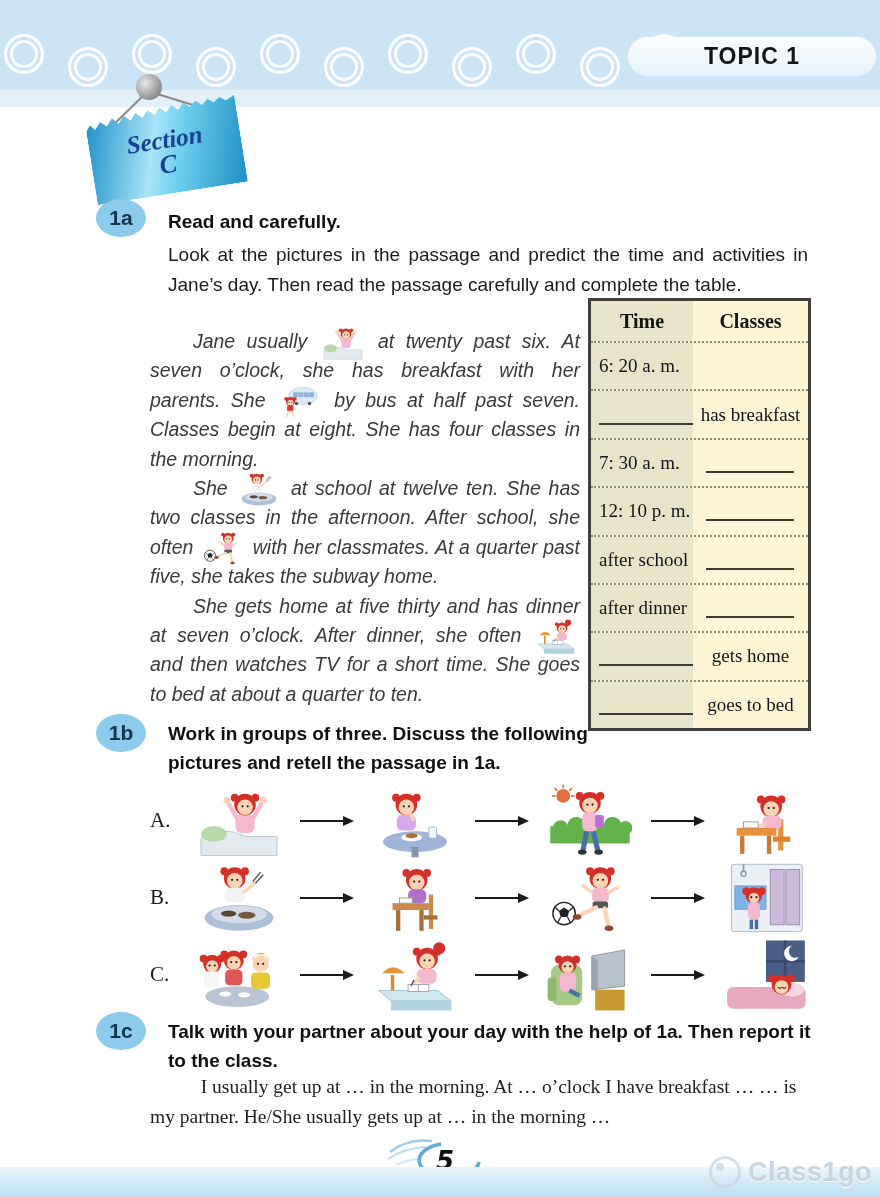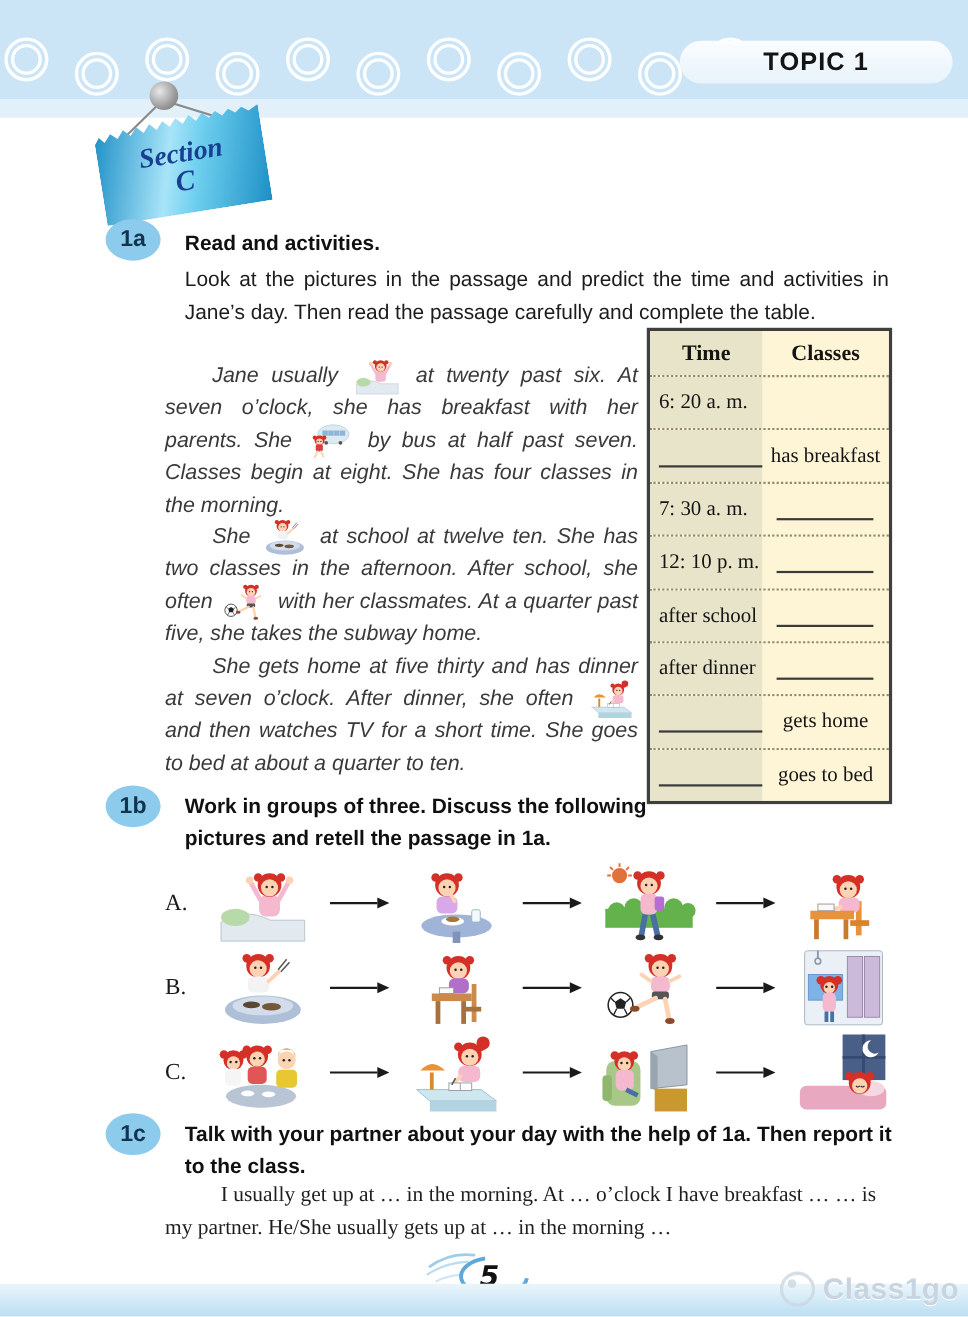--- a/index.html
+++ b/index.html
@@ -10,21 +10,21 @@
   .header-band{position:absolute;left:0;top:0;width:880px;height:90px;
                background:var(--header-blue,#cbe5f6);}
   .header-strip{position:absolute;left:0;top:90px;width:880px;height:17px;
                 background:var(--strip-blue,#e2f0fa);}
   .circles{position:absolute;left:4px;top:34px;display:flex;gap:24px;}
   .circles i{display:block;width:34px;height:34px;border-radius:50%;
              border:3px solid rgba(255,255,255,.95);
              box-shadow:inset 0 0 0 3px var(--header-blue,#cbe5f6),
                         inset 0 0 0 6px rgba(255,255,255,.95);}
   .circles i.lo{transform:translateY(13px);}
-  .topic-pill{position:absolute;top:37px;right:14px;width:248px;height:39px;border-radius:20px;
+  .topic-pill{position:absolute;top:37px;right:4px;width:248px;height:39px;border-radius:20px;
               background:linear-gradient(180deg,#fbfdff,#e7f3fb);
               display:flex;align-items:center;justify-content:center;}
   .topic-pill span{font-size:23px;font-weight:bold;color:#141414;letter-spacing:1px;}
 
   
   .sign{position:absolute;left:84px;top:66px;width:190px;height:140px;}
   .sign-pin{position:absolute;left:52px;top:8px;width:26px;height:26px;border-radius:50%;
             background:radial-gradient(circle at 35% 35%,#e8e8e8,#9a9a9a 60%,#6f6f6f);}
   .sign svg.strings{position:absolute;left:0;top:0;}
   .sign-board{position:absolute;left:6px;top:40px;width:152px;height:88px;
@@ -127,21 +127,21 @@
       <line x1="67" y1="26" x2="138" y2="48" stroke="#8a8a8a" stroke-width="2"></line>
     </svg>
     <div class="sign-pin"></div>
     <div class="sign-board">
       <div class="l1">Section</div>
       <div class="l2">C</div>
     </div>
   </div>
 
   <div class="badge" id="badge-a">1a</div>
-  <div class="sec-title" id="title-a">Read and activities.</div>
+  <div class="sec-title" id="title-a">Read and carefully.</div>
   <div class="sec-instructions">Look at the pictures in the passage and predict the time and activities in Jane’s day. Then read the passage carefully and complete the table.</div>
 
   <div class="passage">
       <p>Jane usually <span class="inline-pic"><svg viewBox="0 0 100 88" xmlns="http://www.w3.org/2000/svg">
             <path d="M6 64 Q30 48 58 62 L94 62 L94 84 L6 84 Z" fill="#e2e9ef" stroke="#b7c2cc"></path>
    <ellipse cx="21" cy="59" rx="15" ry="9" fill="#b8d9a8"></ellipse>
    <line x1="47" y1="40" x2="37" y2="22" stroke="#f4b8cf" stroke-width="5" stroke-linecap="round"></line>
    <line x1="67" y1="40" x2="77" y2="22" stroke="#f4b8cf" stroke-width="5" stroke-linecap="round"></line>
    <circle cx="36" cy="20" r="4" fill="#fdd3b4"></circle>
             <circle cx="78" cy="20" r="4" fill="#fdd3b4"></circle>

